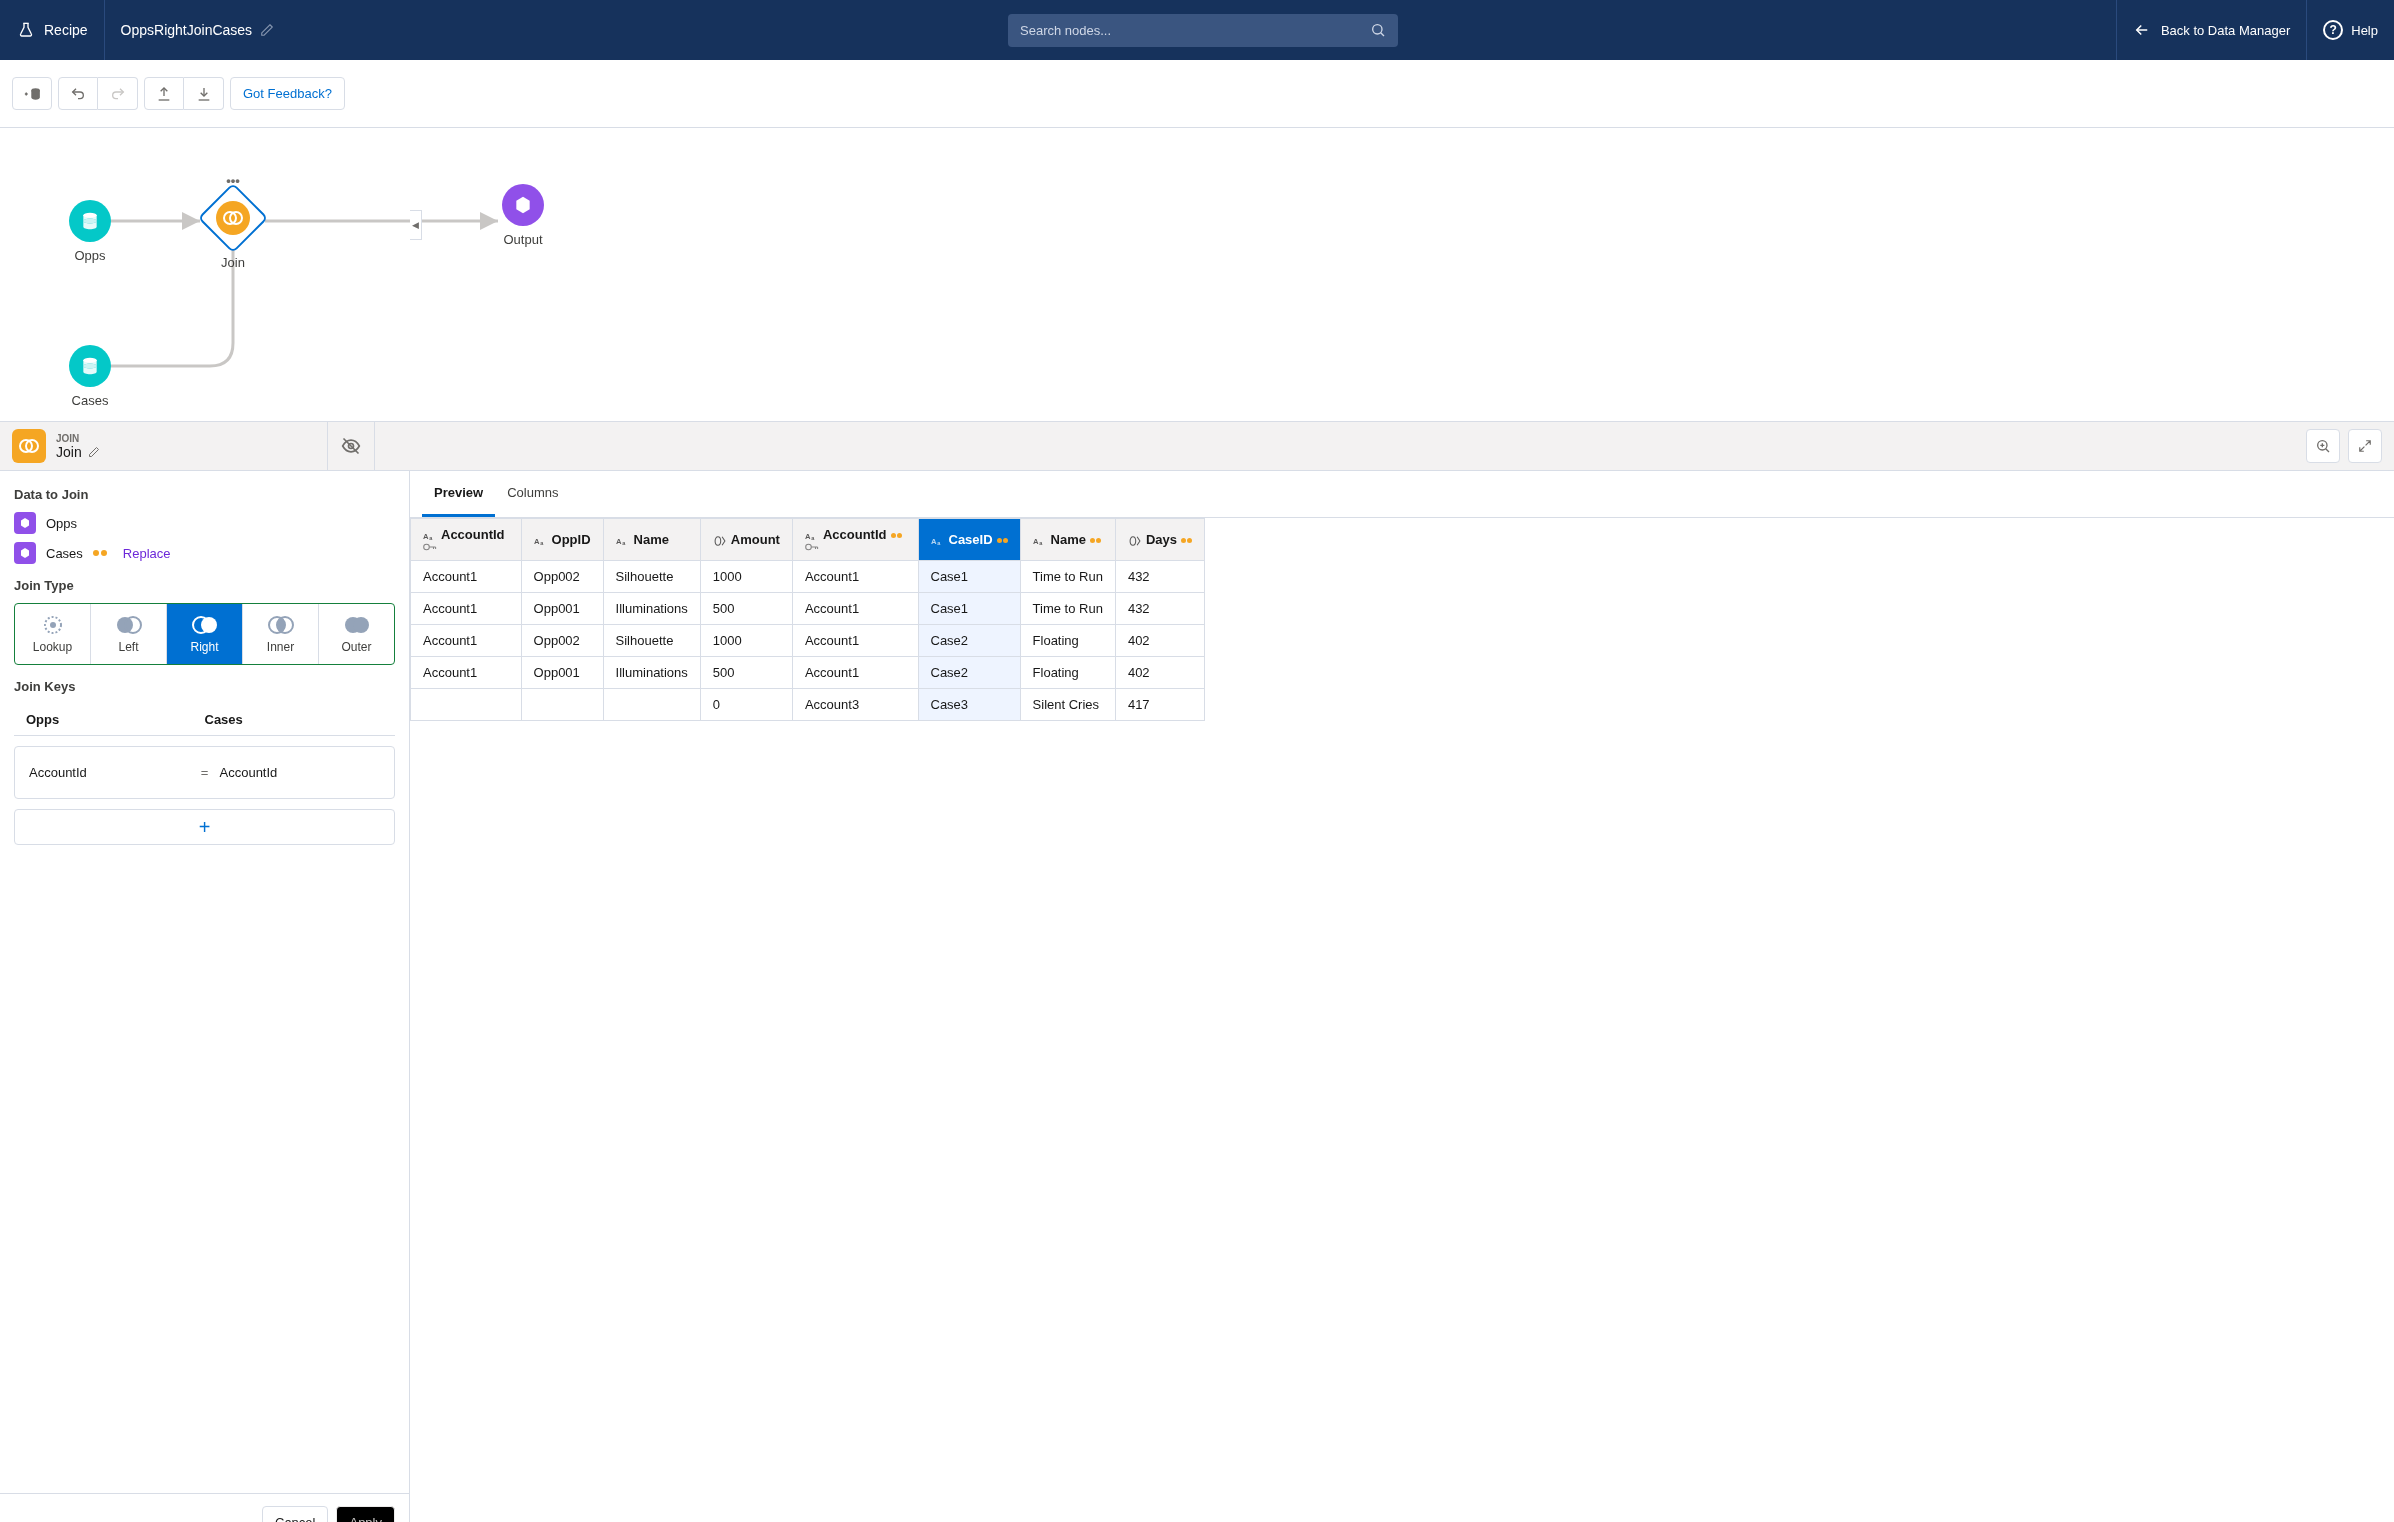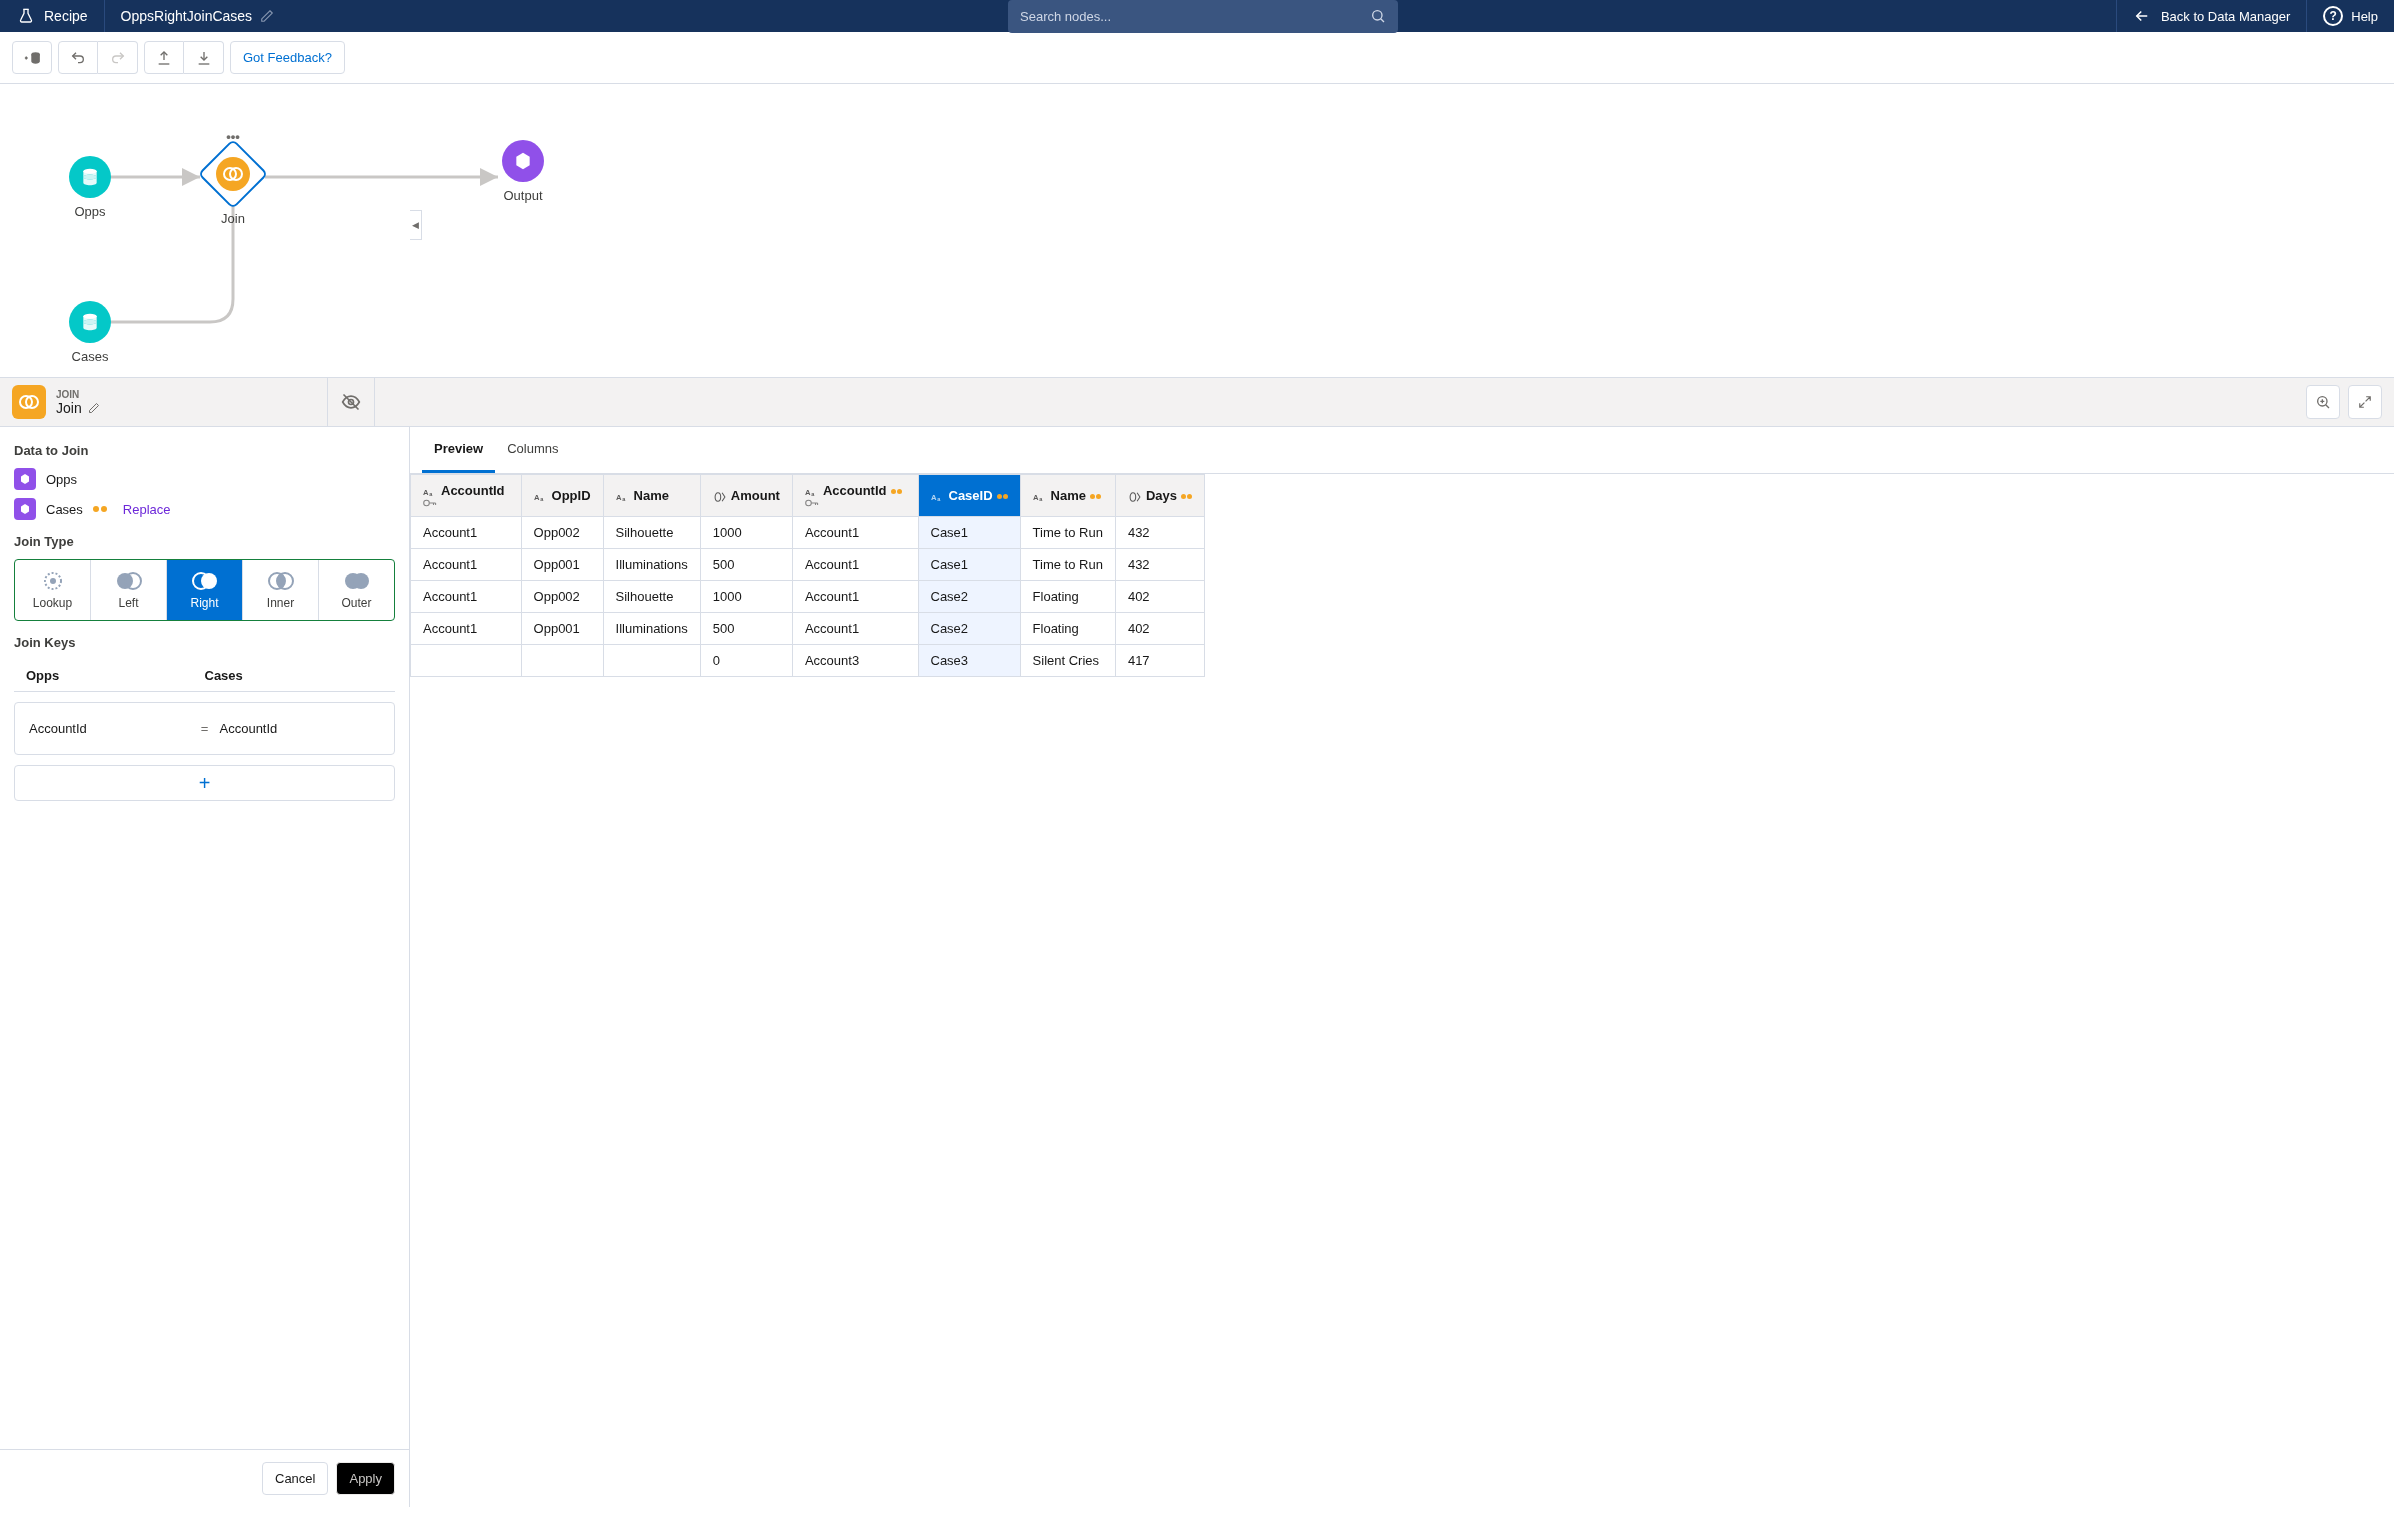--- a/index.html
+++ b/index.html
@@ -1,34 +1,34 @@
 <!DOCTYPE html>
 <html><head>
 <meta charset="utf-8">
 <style>
 * { box-sizing: border-box; margin: 0; padding: 0; }
 body { font-family: -apple-system, BlinkMacSystemFont, "Segoe UI", Arial, sans-serif; font-size: 13px; color: #181818; background: #fff; }
 
 
-.topnav { background: #16325c; color: #fff; display: flex; align-items: center; height: 32px; }
+.topnav { background: #16325c; color: #fff; display: flex; align-items: center; height: 60px; }
 .topnav-section { display: flex; align-items: center; height: 100%; padding: 0 16px; }
 .topnav-section.border-r { border-right: 1px solid #2a4a7d; }
 .topnav-section.border-l { border-left: 1px solid #2a4a7d; }
 .recipe-icon { width: 20px; height: 20px; margin-right: 8px; display: inline-flex; align-items: center; justify-content: center; }
 .topnav-title { font-size: 14px; }
 .edit-pencil { margin-left: 8px; opacity: .6; cursor: pointer; }
 .search-wrap { flex: 1; display: flex; justify-content: center; }
 .search-box { background: #3a5580; border-radius: 4px; width: 390px; height: 33px; display: flex; align-items: center; padding: 0 12px; color: #cfd7e6; }
 .search-box input { background: transparent; border: none; outline: none; color: #cfd7e6; flex: 1; font-size: 13px; }
 .search-box input::placeholder { color: #cfd7e6; }
 .back-arrow { margin-right: 10px; }
 .help-icon { width: 20px; height: 20px; border: 2px solid #fff; border-radius: 50%; display: inline-flex; align-items: center; justify-content: center; font-size: 12px; font-weight: bold; margin-right: 8px; }
 
 
-.toolbar { display: flex; align-items: center; height: 52px; padding: 0 12px; border-bottom: 1px solid #d8dde6; }
+.toolbar { display: flex; align-items: center; height: 68px; padding: 0 12px; border-bottom: 1px solid #d8dde6; }
 .btn { border: 1px solid #d8dde6; background: #fff; border-radius: 4px; height: 33px; display: inline-flex; align-items: center; justify-content: center; padding: 0 12px; cursor: pointer; font-size: 13px; color: #0070d2; }
 .btn.icon-only { padding: 0; width: 40px; }
 .btn.primary { background: #0070d2; color: #fff; border-color: #0070d2; }
 .btn.disabled { background: #000000; color: #c9c7c5; border-color: #ecebea; cursor: not-allowed; }
 .btn-group { display: inline-flex; }
 .btn-group .btn:first-child { border-radius: 4px 0 0 4px; }
 .btn-group .btn:last-child { border-radius: 0 4px 4px 0; border-left: none; }
 .toolbar-left { display: flex; gap: 6px; align-items: center; }
 .toolbar-right { margin-left: auto; display: flex; gap: 6px; align-items: center; }
 .saved-text { color: #3e3e3c; margin-right: 10px; }

